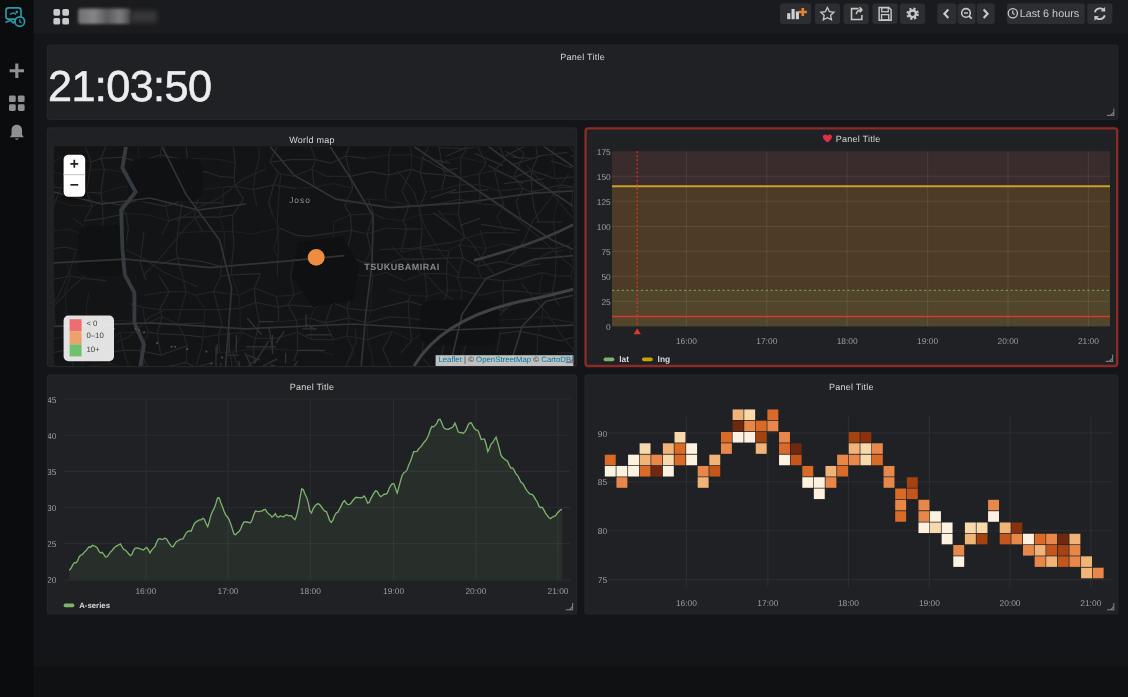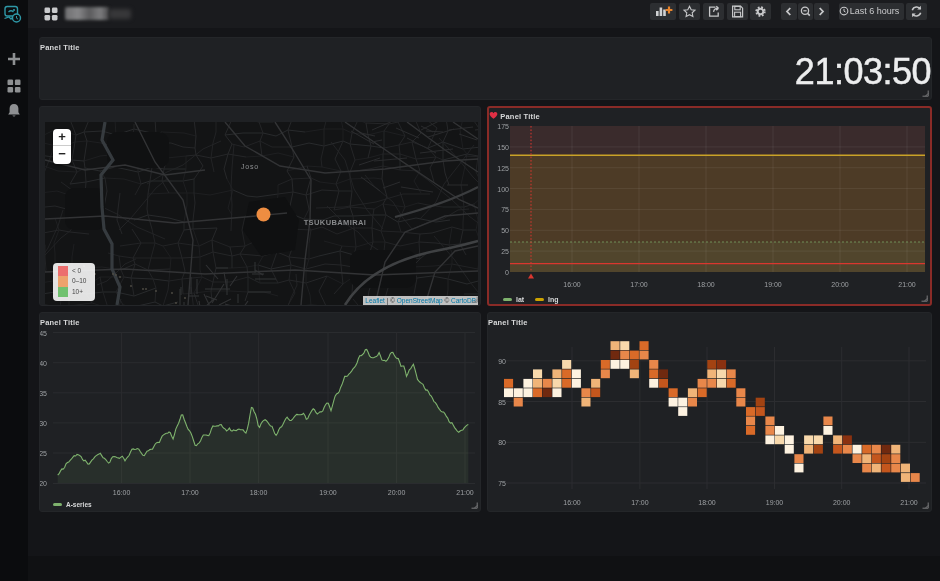--- a/index.html
+++ b/index.html
@@ -1,20 +1,20 @@
 <!DOCTYPE html>
 <html><head><meta charset="utf-8"><style>
 *{margin:0;padding:0;box-sizing:border-box}
 html,body{width:940px;height:581px;overflow:hidden;background:#141518;font-family:"Liberation Sans",sans-serif}
 .abs{position:absolute}
 #sidebar{position:absolute;left:0;top:0;width:28px;height:581px;background:#0b0c0e}
 #navbar{position:absolute;left:28px;top:0;width:912px;height:28px;background:#1a1b1e}
 #bottomstrip{position:absolute;left:28px;top:556px;width:912px;height:25px;background:#101113}
 .panel{position:absolute;background:#1f2124;border:1px solid #242629;border-radius:3px}
-.ptitle{position:absolute;top:5px;left:0;right:0;text-align:left;font-size:7.5px;font-weight:bold;color:#d8d9da;letter-spacing:.2px}
+.ptitle{position:absolute;top:5px;left:0;right:0;text-align:center;font-size:7.5px;font-weight:normal;color:#d8d9da;letter-spacing:.2px}
 .axis{font-size:7px;fill:#9da0a3}
 .navbtn{position:absolute;top:3px;height:17px;background:#2c2e31;border-radius:2px;white-space:nowrap}
 .corner{position:absolute;right:2px;bottom:2px;width:7px;height:7px}
 </style></head>
 <body>
 <div id="sidebar">
   <svg class="abs" style="left:2px;top:3px" width="22" height="22" viewBox="0 0 22 22">
     <rect x="3" y="3.5" width="12.5" height="9.5" rx="2.2" fill="none" stroke="#2e98a7" stroke-width="1.4"></rect>
     <path d="M6.5,9 Q9,6.5 11.5,9" fill="none" stroke="#2e98a7" stroke-width="1.2"></path>
     <circle cx="12" cy="7" r="1.1" fill="#2e98a7"></circle>
@@ -104,27 +104,28 @@
     <svg width="21" height="17" viewBox="0 0 21 17">
       <path d="M14.6,6.2 A4.6,4.6 0 0 0 6.3,7.2" fill="none" stroke="#c6c7c9" stroke-width="1.5"></path>
       <path d="M6.4,10.8 A4.6,4.6 0 0 0 14.7,9.8" fill="none" stroke="#c6c7c9" stroke-width="1.5"></path>
       <path d="M14.9,2.8 L14.9,6.6 L11.2,6.4 Z" fill="#c6c7c9"></path>
       <path d="M6.1,14.2 L6.1,10.4 L9.8,10.6 Z" fill="#c6c7c9"></path>
     </svg>
   </div>
 </div>
 <div class="panel" style="left:39px;top:37px;width:893px;height:63px">
   <div class="ptitle">Panel Title</div>
-  <div class="abs" style="left:0;right:0;top:16px;text-align:right;font-size:36px;line-height:36px;letter-spacing:-0.5px;color:#ecedee;-webkit-text-stroke:0.5px #ecedee">21:03:50</div>
+  <div class="abs" style="left:0;right:0;top:16px;text-align:left;font-size:36px;line-height:36px;letter-spacing:-0.5px;color:#ecedee;-webkit-text-stroke:0.5px #ecedee">21:03:50</div>
   <svg class="corner" viewBox="0 0 7 7">
       <path d="M6.2,0.5 L6.2,6.2 L0.5,6.2 M6.2,3.4 L3.4,6.2" stroke="#7a7b7d" stroke-width="1" fill="none"></path>
     </svg>
 </div>
 
 <div class="panel" style="left:39px;top:106px;width:442px;height:200px">
+  <div class="ptitle">World map</div>
   <div class="abs" style="left:5px;top:15px;width:433px;height:183px;overflow:hidden;background:#121314">
     <svg width="433" height="183">
         <rect width="433" height="183" fill="#131415"></rect>
 <polyline points="125,-5 138,-6 149,-3 171,-5" fill="none" stroke="#222325" stroke-width="1" stroke-opacity="1.0"></polyline>
 <polyline points="171,-5 188,-5 198,-3 214,0 228,-0" fill="none" stroke="#252628" stroke-width="1" stroke-opacity="1.0"></polyline>
 <polyline points="228,-0 248,-5 263,-3 282,-5 296,-3 313,-2 321,1" fill="none" stroke="#1e1f21" stroke-width="1" stroke-opacity="1.0"></polyline>
 <polyline points="321,1 344,2 353,0 369,-5 382,-2 401,-4" fill="none" stroke="#252628" stroke-width="1" stroke-opacity="1.0"></polyline>
 <polyline points="401,-4 418,-3 429,-1" fill="none" stroke="#282a2c" stroke-width="1" stroke-opacity="1.0"></polyline>
 <polyline points="-1,13 11,7 31,13" fill="none" stroke="#1e1f21" stroke-width="1" stroke-opacity="1.0"></polyline>
 <polyline points="31,13 39,10 57,9 71,13 89,7 111,12 117,10" fill="none" stroke="#282a2c" stroke-width="1" stroke-opacity="1.0"></polyline>

